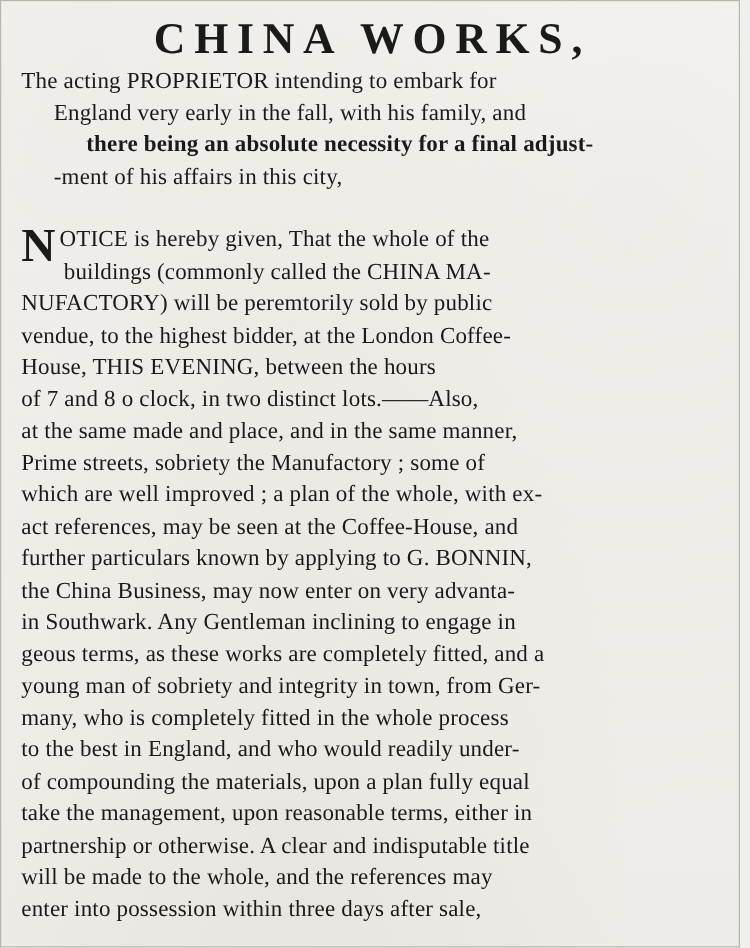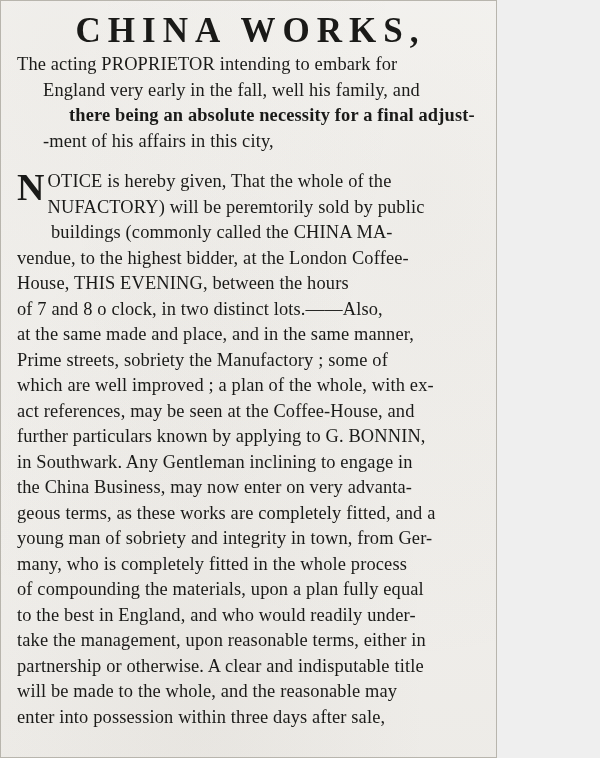--- a/index.html
+++ b/index.html
@@ -7,21 +7,21 @@
     padding: 0;
   }
   body {
     width: 600px;
     height: 758px;
     background: #efefef;
     font-family: "Liberation Serif", serif;
   }
   .page {
     position: relative;
-    width: 497px;
+    width: 592px;
     height: 758px;
     box-sizing: border-box;
     background: #f2f0ec;
     border: 1px solid #b8b5ad;
     overflow: hidden;
     padding: 10px 18px 6px 16px;
   }
   
   .page::before {
     content: "";
@@ -54,21 +54,21 @@
   .para {
     font-family: "Liberation Serif", serif;
     font-size: 18.4px;
     line-height: 25.5px;
     text-align: justify;
     margin: 0;
     letter-spacing: 0.15px;
   }
 
   .lead-block {
-    margin-bottom: 15px;
+    margin-bottom: 25px;
   }
   .lead-block .line {
     display: block;
     white-space: nowrap;
   }
   .lead-1 { text-indent: 0; }
   .lead-2 { padding-left: 26px; }
   .lead-3 { padding-left: 52px; font-weight: bold; }
   .lead-4 { padding-left: 26px; }
 
@@ -94,45 +94,45 @@
 </head>
 <body>
 
 <div class="page">
   <div class="content">
 
     <div class="headline">CHINA WORKS,</div>
 
     <div class="para lead-block">
       <span class="line lead-1">The acting PROPRIETOR intending to embark for</span>
-      <span class="line lead-2">England very early in the fall, well his family, and</span>
+      <span class="line lead-2">England very early in the fall, with his family, and</span>
       <span class="line lead-3">there being an absolute necessity for a final adjust-</span>
       <span class="line lead-4">-ment of his affairs in this city,</span>
     </div>
 
     <div class="para body-block dropcap-para">
       <span class="dropcap">N</span>
       <span class="bline">OTICE is hereby given,  That the whole of the</span>
+      <span class="bline indent-1">buildings (commonly called the CHINA MA-</span>
       <span class="bline">NUFACTORY) will be peremtorily sold by public</span>
-      <span class="bline indent-1">buildings (commonly called the CHINA MA-</span>
       <span class="bline">vendue, to the highest bidder, at the London Coffee-</span>
       <span class="bline">House,  THIS EVENING,  between the hours</span>
       <span class="bline">of 7 and 8 o clock, in two distinct lots.——Also,</span>
       <span class="bline">at the same made and place, and in the same manner,</span>
       <span class="bline">Prime streets,  sobriety the Manufactory ;  some of</span>
       <span class="bline">which are well improved ; a plan of the whole, with ex-</span>
       <span class="bline">act references,  may be seen at the Coffee-House,  and</span>
       <span class="bline">further particulars known by applying to G. BONNIN,</span>
+      <span class="bline">the China Business, may now enter on very advanta-</span>
       <span class="bline">in Southwark.   Any Gentleman inclining to engage in</span>
-      <span class="bline">the China Business, may now enter on very advanta-</span>
       <span class="bline">geous terms, as these works are completely fitted, and a</span>
       <span class="bline">young man of sobriety and integrity in town, from Ger-</span>
       <span class="bline">many,  who is completely fitted in the whole process</span>
+      <span class="bline">to the best in England,  and who would readily under-</span>
       <span class="bline">of compounding the materials, upon a plan fully equal</span>
-      <span class="bline">to the best in England,  and who would readily under-</span>
       <span class="bline">take the management,  upon reasonable terms, either in</span>
       <span class="bline">partnership or otherwise.  A clear and indisputable title</span>
-      <span class="bline">will be made to the whole,  and the reasonable may</span>
+      <span class="bline">will be made to the whole,  and the references may</span>
       <span class="bline">enter into possession within three days after sale,</span>
     </div>
 
   </div>
 </div>
 
 </body></html>

